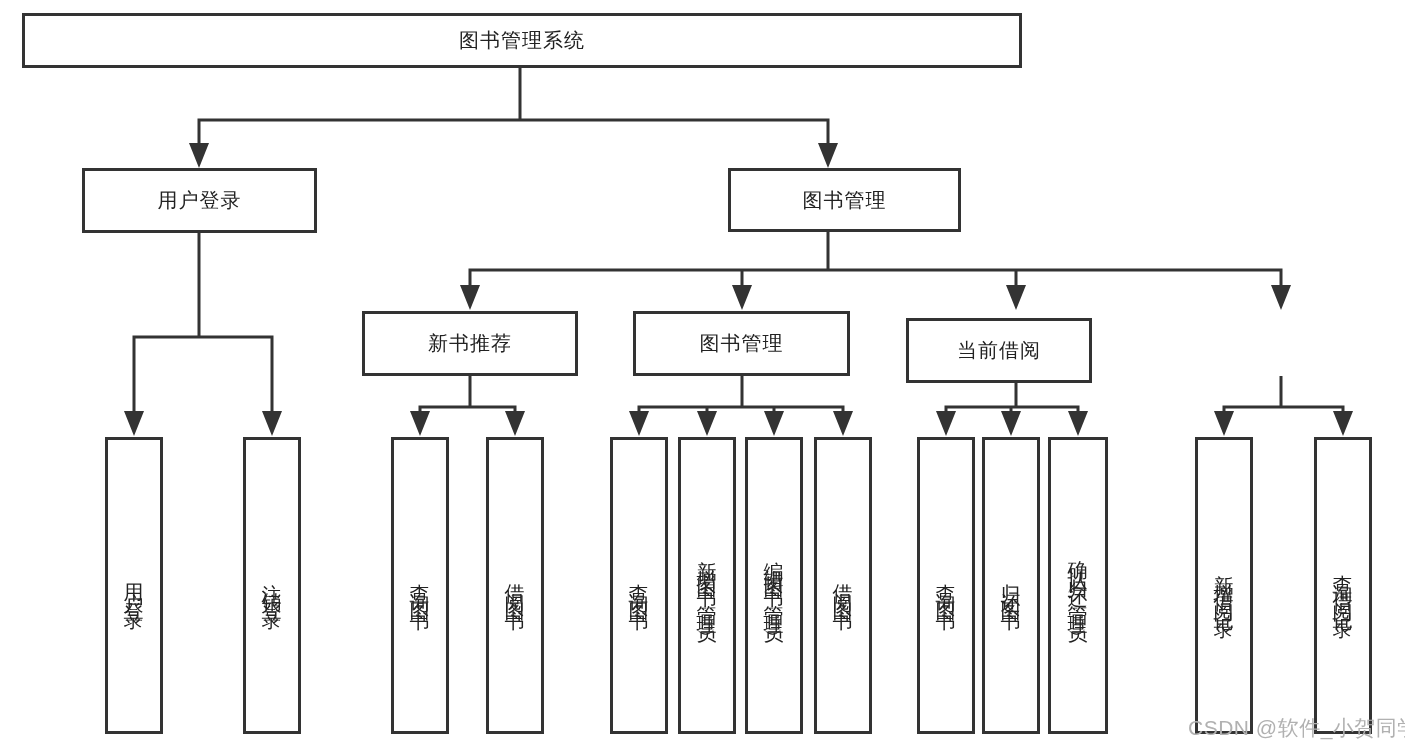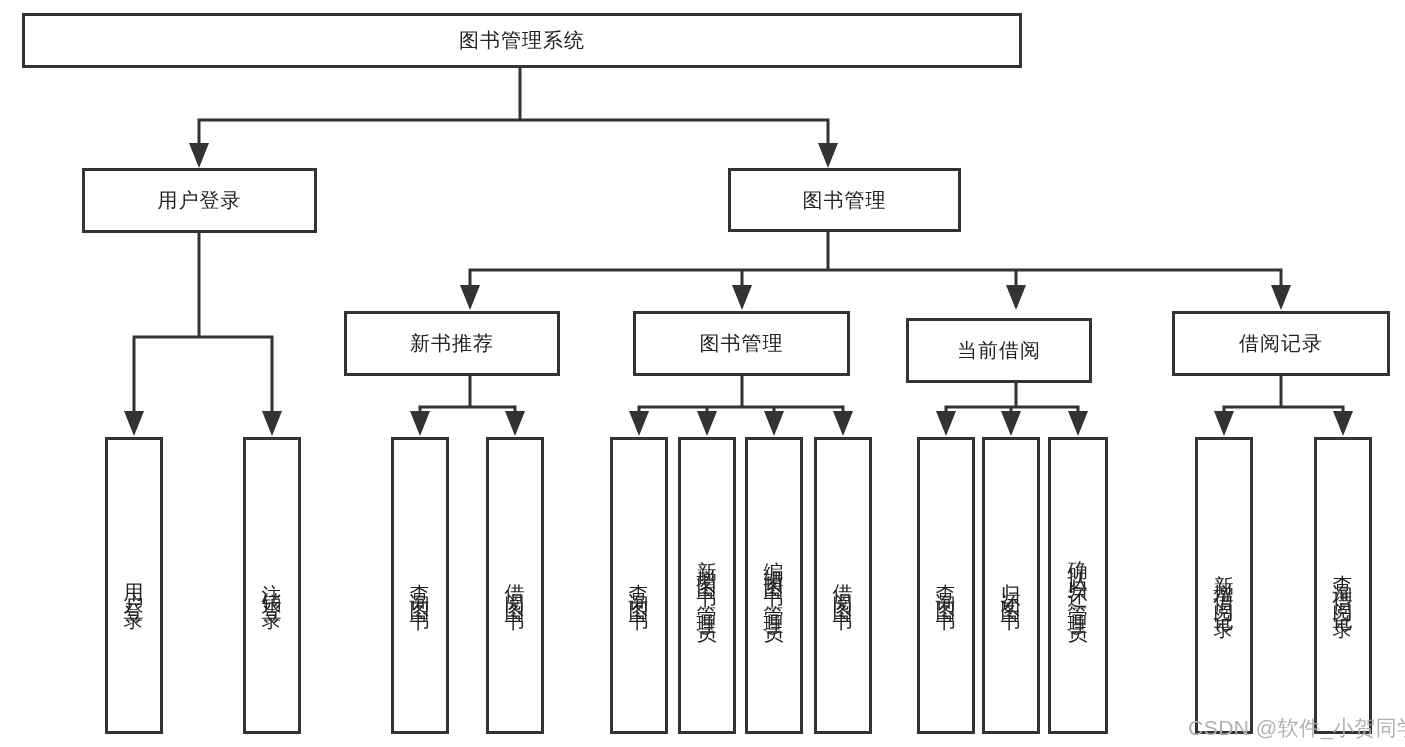--- a/index.html
+++ b/index.html
@@ -76,31 +76,28 @@
     <span>图书管理系统</span>
   </div>
 
   <div class="node" style="left:82px;top:168px;width:235px;height:65px">
     <span>用户登录</span>
   </div>
   <div class="node" style="left:728px;top:168px;width:233px;height:64px">
     <span>图书管理</span>
   </div>
 
-  <div class="node" style="left:344px;top:311px;width:216px;height:65px">
+  <div class="node" style="left:362px;top:311px;width:216px;height:65px">
     <span>新书推荐</span>
   </div>
   <div class="node" style="left:633px;top:311px;width:217px;height:65px">
     <span>图书管理</span>
   </div>
   <div class="node" style="left:906px;top:318px;width:186px;height:65px">
     <span>当前借阅</span>
-  </div>
-  <div class="node" style="left:1172px;top:311px;width:218px;height:65px">
-    <span>借阅记录</span>
   </div>
 
   <div class="node leaf" style="left:105px;top:437px;width:58px;height:297px">
     <span class="vtext">用户登录</span>
   </div>
   <div class="node leaf" style="left:243px;top:437px;width:58px;height:297px">
     <span class="vtext">注销登录</span>
   </div>
 
   <div class="node leaf" style="left:391px;top:437px;width:58px;height:297px">

